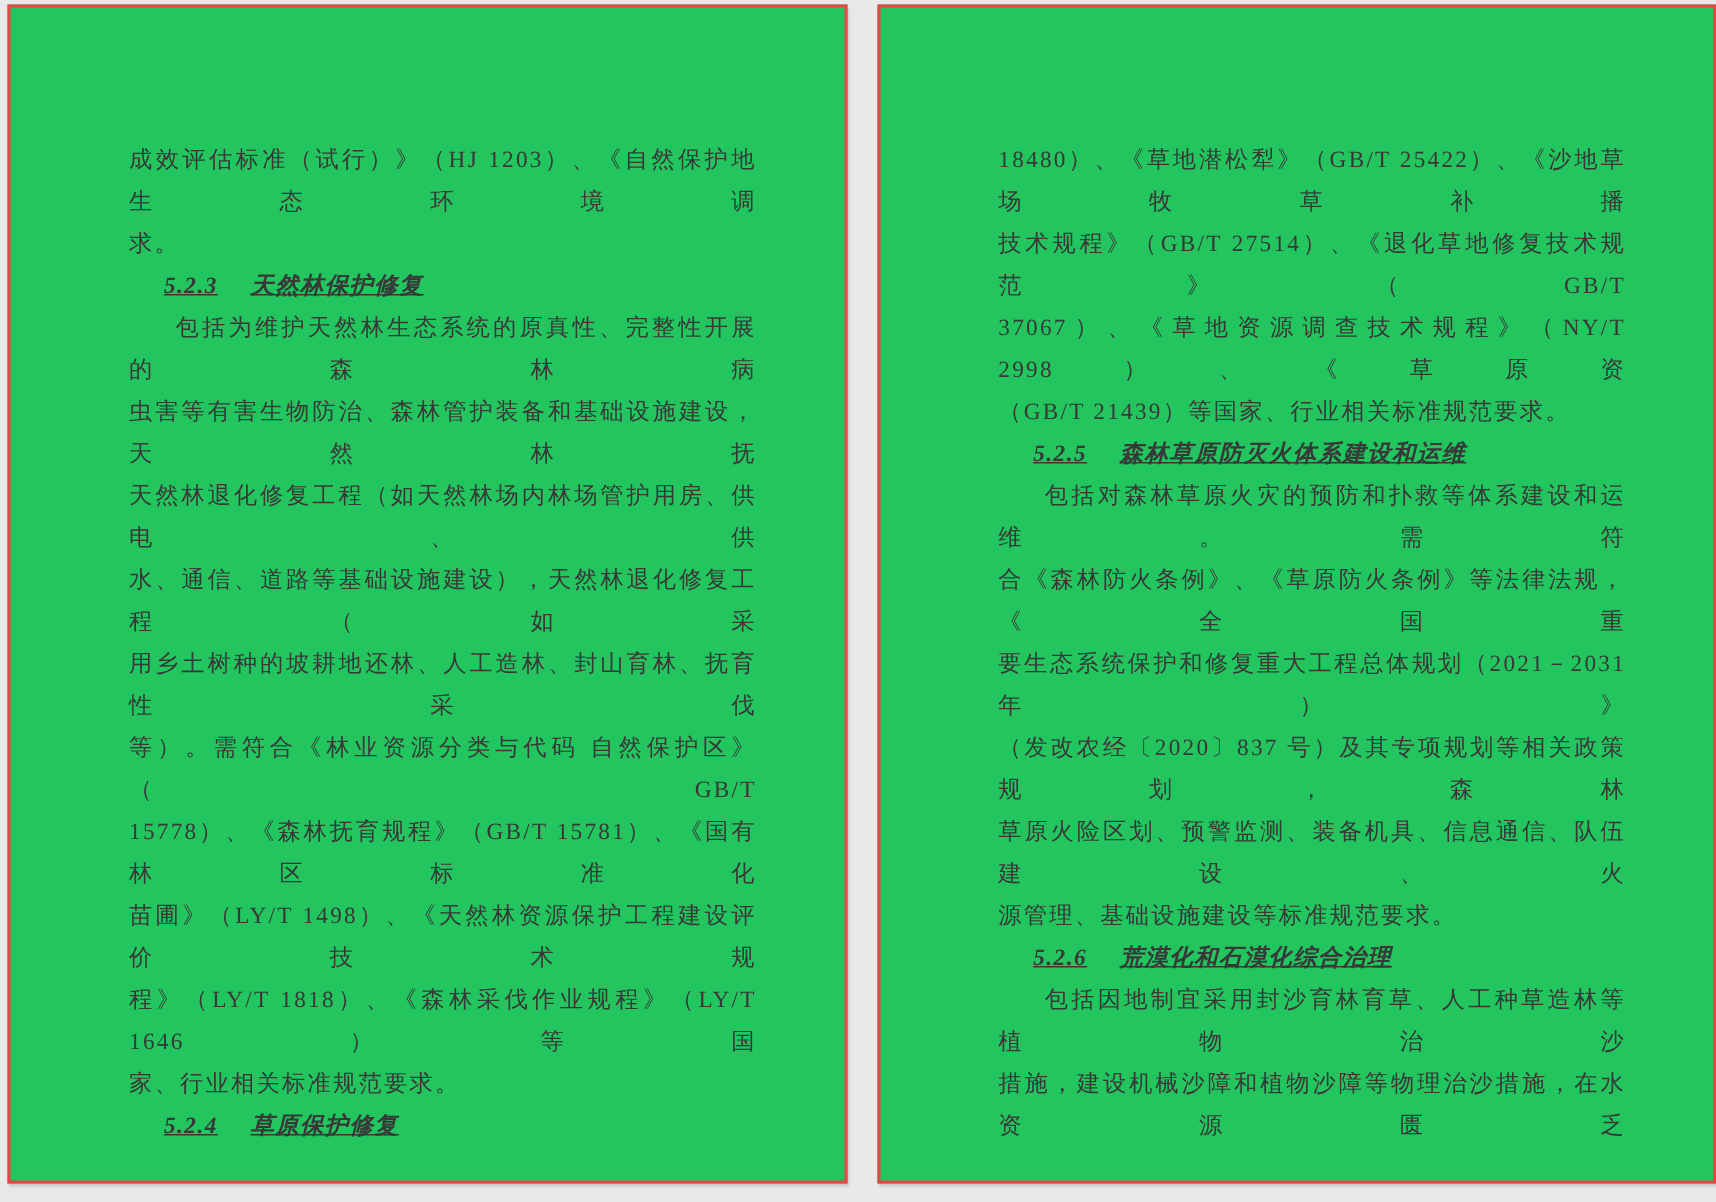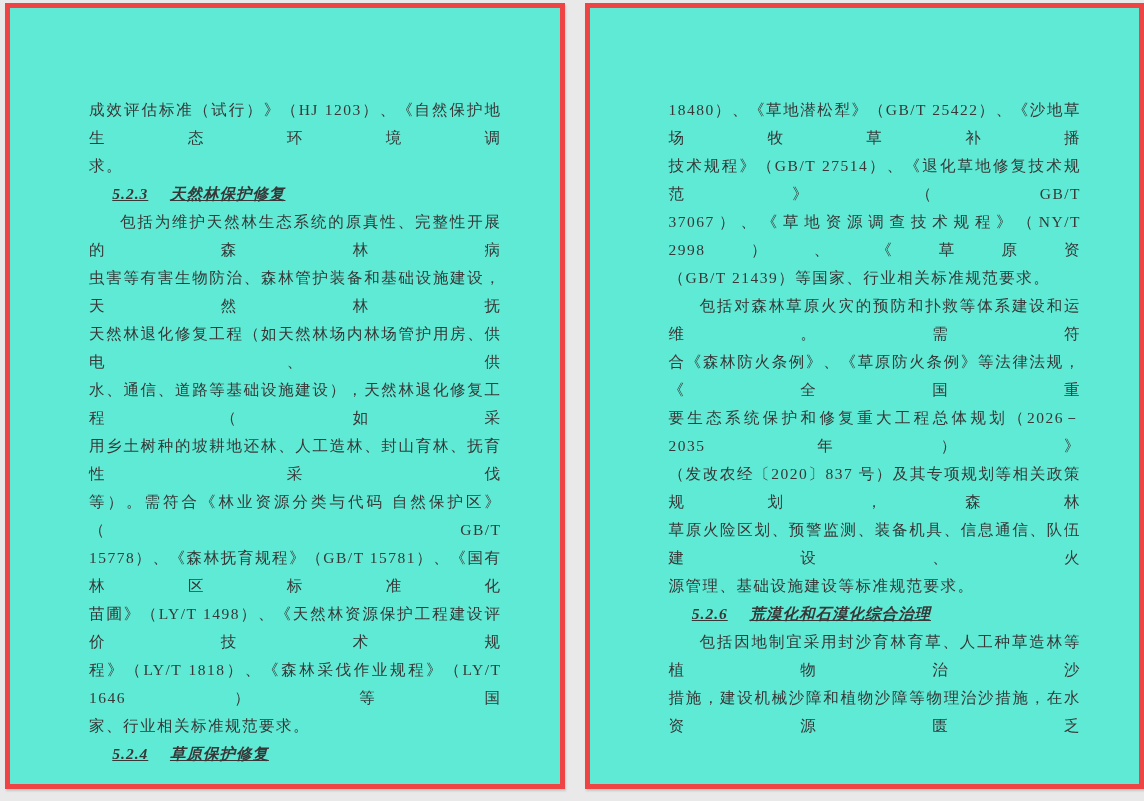--- a/index.html
+++ b/index.html
@@ -4,22 +4,22 @@
 <style>
   html,body{margin:0;padding:0;}
   body{
     width:1144px;height:801px;overflow:hidden;
     background:#e9e9e9;
     font-family:"Liberation Serif","DejaVu Serif",serif;
   }
   .canvas{display:flex;gap:20px;padding:3px 0 0 5px;}
   .page{
     width:616px;height:786px;box-sizing:border-box;
-    background:#5eead4;
-    border:5px solid #ef4444;
+    background:#22c55e;
+    border:2px solid #ef4444;
     box-shadow:1px 2px 2px rgba(0,0,0,0.15);
     padding:88px 58px 0 79px;
   }
   .line{
     font-size:15.5px;line-height:28px;color:#383838;
     letter-spacing:1.5px;
     white-space:normal;
   }
   .j{text-align:justify;text-align-last:justify;text-justify:inter-character;}
   .end{text-align:left;}
@@ -50,23 +50,24 @@
       <div class="line j">苗圃》（LY/T 1498）、《天然林资源保护工程建设评价技术规</div>
       <div class="line j">程》（LY/T 1818）、《森林采伐作业规程》（LY/T 1646）等国</div>
       <div class="line end">家、行业相关标准规范要求。</div>
       <div class="line heading"><span class="sec-num">5.2.4</span><span>草原保护修复</span></div>
     </div>
   <div class="page" id="page-1">
       <div class="line j">18480）、《草地潜松犁》（GB/T 25422）、《沙地草场牧草补播</div>
       <div class="line j">技术规程》（GB/T 27514）、《退化草地修复技术规范》（GB/T</div>
       <div class="line j">37067）、《草地资源调查技术规程》（NY/T 2998）、《草原资</div>
       <div class="line end">（GB/T 21439）等国家、行业相关标准规范要求。</div>
+      <div class="line heading"><span class="sec-num">5.2.5</span><span>森林草原防灭火体系建设和运维</span></div>
       <div class="line j indent">包括对森林草原火灾的预防和扑救等体系建设和运维。需符</div>
       <div class="line j">合《森林防火条例》、《草原防火条例》等法律法规，《全国重</div>
-      <div class="line j">要生态系统保护和修复重大工程总体规划（2026－2035 年）》</div>
+      <div class="line j">要生态系统保护和修复重大工程总体规划（2021－2031 年）》</div>
       <div class="line j">（发改农经〔2020〕837 号）及其专项规划等相关政策规划，森林</div>
       <div class="line j">草原火险区划、预警监测、装备机具、信息通信、队伍建设、火</div>
       <div class="line end">源管理、基础设施建设等标准规范要求。</div>
       <div class="line heading"><span class="sec-num">5.2.6</span><span>荒漠化和石漠化综合治理</span></div>
       <div class="line j indent">包括因地制宜采用封沙育林育草、人工种草造林等植物治沙</div>
       <div class="line j">措施，建设机械沙障和植物沙障等物理治沙措施，在水资源匮乏</div>
     </div>
 </div>
 
 </body></html>

